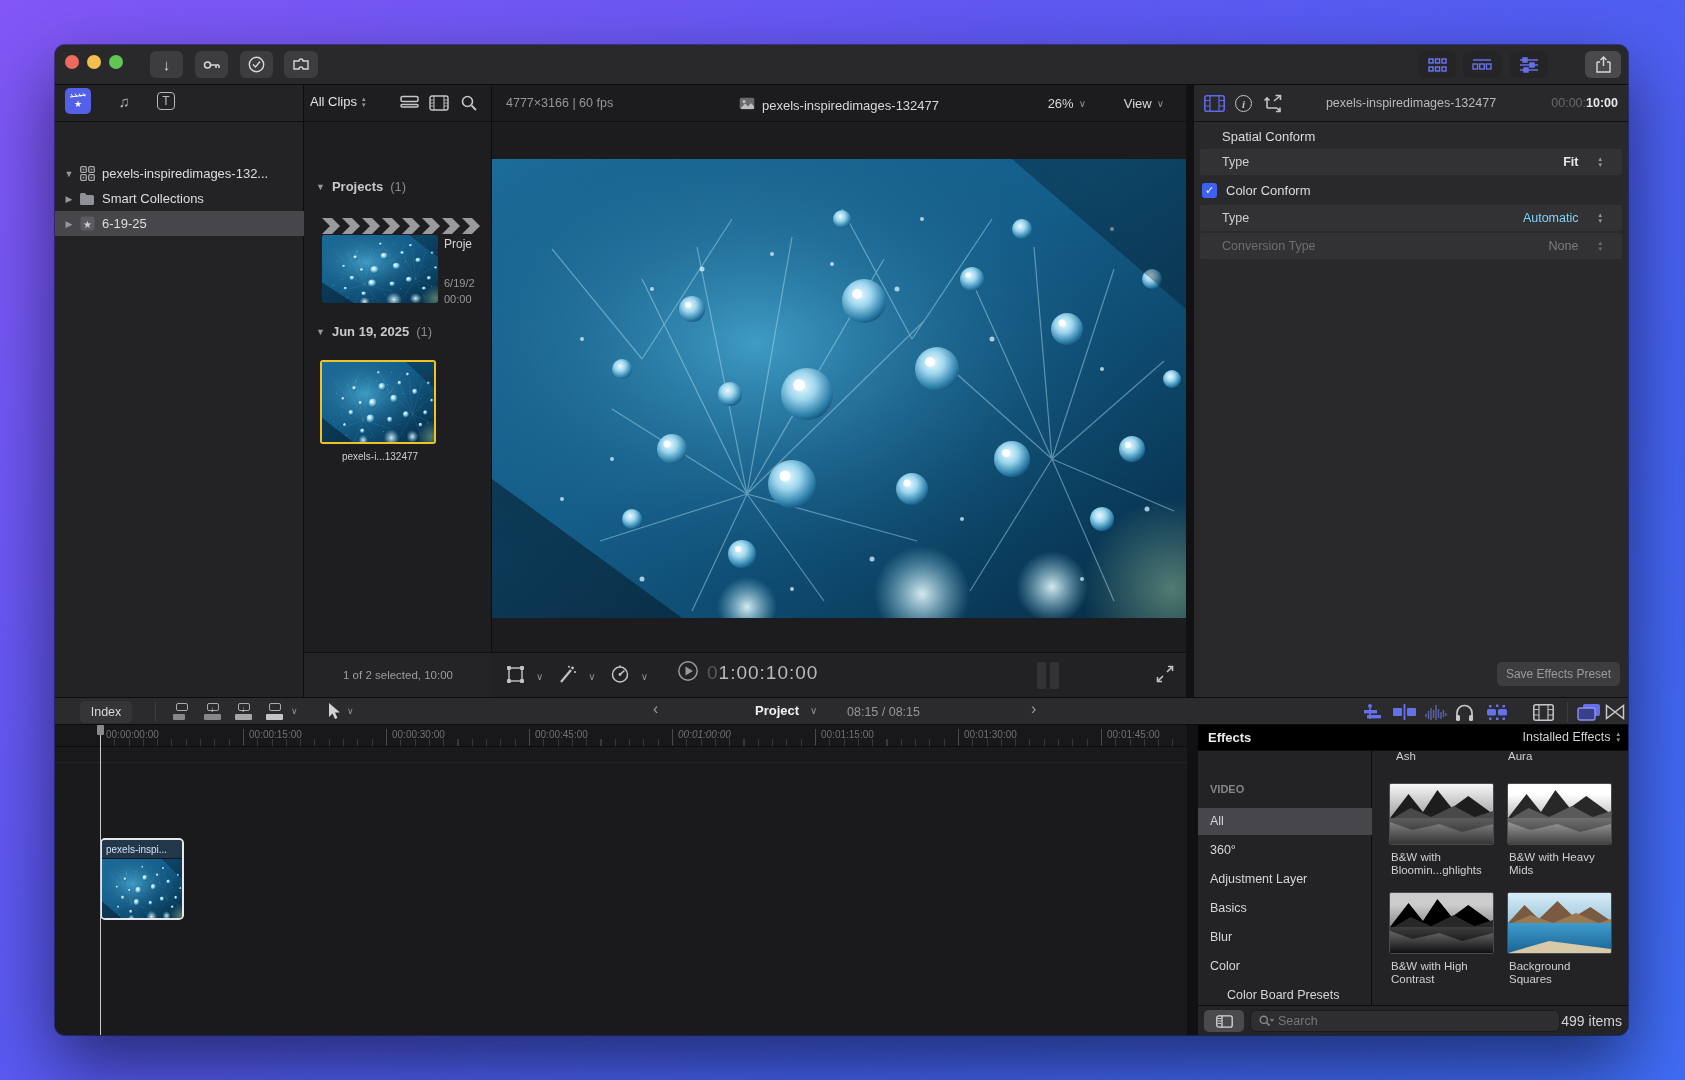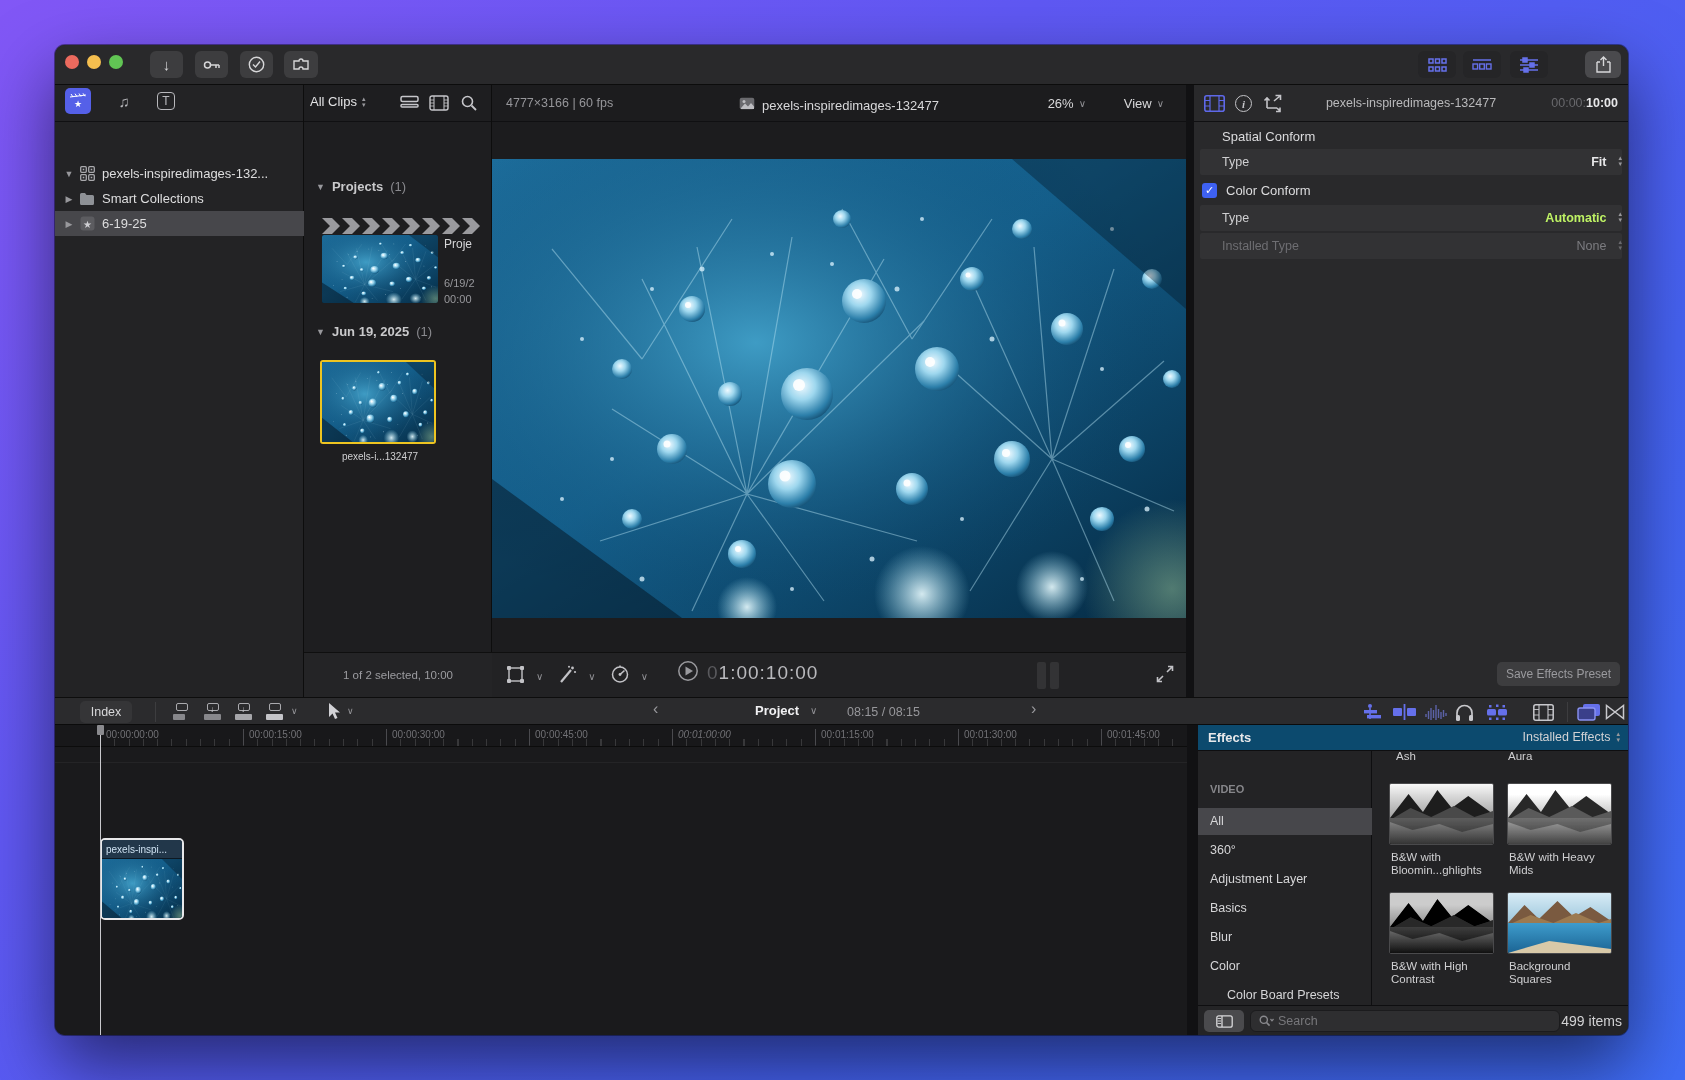--- a/index.html
+++ b/index.html
@@ -42,21 +42,21 @@
   .vtitle { color:#d8d8da; font-size:13px; }
   .drop  { color:#909094; font-size:10px; margin-left:5px; }
   .controlbar { position:absolute; left:0; top:567px; width:694px; height:45px; background:#222224; border-top:1px solid #0f0f0f; }
   .timecode { font-size:19px; color:#b9b9bd; letter-spacing:1px; }
   .timedim { color:#59595d; }
   .meter { position:absolute; top:9px; width:9px; height:27px; background:#333335; border-radius:2px; }
   
   .insrow { position:absolute; left:6px; width:422px; height:26px; background:#323234; border-radius:2px;
     display:flex; align-items:center; font-size:12.5px; color:#cfcfd1; }
   .insrow .rl { margin-left:22px; }
-  .insrow .rv { margin-left:auto; margin-right:0; display:flex; gap:12px; font-size:12.5px; }
+  .insrow .rv { margin-left:auto; margin-right:20px; display:flex; align-items:center; gap:20px; font-size:12.5px; }
   .inshead { position:absolute; left:28px; font-size:13px; color:#dcdcde; }
   .stepper { display:inline-flex; flex-direction:column; line-height:5px; font-size:7px; color:#98989c; font-style:normal; }
   .stepper i { font-style:normal; height:6px; }
   .checkbox { width:15px; height:15px; border-radius:3px; background:#3e61f2; color:#fff; font-size:11px;
     display:flex; align-items:center; justify-content:center; flex:none; }
   .savebtn { position:absolute; left:303px; top:577px; width:123px; height:24px; background:#3d3d3f; border-radius:5px;
     color:#9a9a9e; font-size:12px; display:flex; align-items:center; justify-content:center; }
   
   .tltoolbar { position:absolute; left:0; top:652px; width:1573px; height:28px; background:#2b2b2d;
      border-top:1px solid #0d0d0d; border-bottom:1px solid #0b0b0b; }
@@ -80,21 +80,21 @@
   .playhead { position:absolute; left:45px; top:0; width:1px; height:310px; background:#c9c9cd; }
   .playhead::before { content:""; position:absolute; left:-3px; top:0; width:7px; height:10px; background:#8a8a8e; border-radius:1px; }
   .lane { position:absolute; left:0; top:37px; width:1132px; height:1px; background:#242426; }
   .tlclip { position:absolute; left:45px; top:113px; width:84px; height:82px; border:2px solid #e8e8ea; border-radius:5px;
      overflow:hidden; background:#10212f; }
   .tlclip .band { height:19px; background:#22374a; color:#cfe2f2; font-size:10px; line-height:19px; padding-left:4px;
      white-space:nowrap; overflow:hidden; border-bottom:1px solid #0d1822; }
   .tlclip svg { display:block; width:100%; height:61px; }
   .egap { position:absolute; left:1132px; top:680px; width:11px; height:310px; background:#111113; }
   .effects { position:absolute; left:1143px; top:680px; width:430px; height:310px; background:#232325; }
-  .effhead { position:absolute; left:0; top:0; width:430px; height:26px; border-bottom:1px solid #0e0e10; background:#0c4a6e; }
+  .effhead { position:absolute; left:0; top:0; width:430px; height:26px; border-bottom:1px solid #0e0e10; background:#000000; }
   .effcats { position:absolute; left:0; top:26px; width:174px; height:254px; border-right:1px solid #0e0e10; }
   .catsec { position:absolute; left:12px; font-size:11px; font-weight:bold; color:#86868a; }
   .catitem { position:absolute; left:0; width:174px; height:27px; line-height:27px; padding-left:12px; font-size:12.5px; color:#d6d6d8;
      white-space:nowrap; overflow:hidden; }
   .catitem.sel { background:#47474b; }
   .effthumbs { position:absolute; left:174px; top:26px; width:256px; height:254px; overflow:hidden; }
   .efftile { position:absolute; }
   .efftile .timg { width:105px; height:62px; border:1px solid #4a4a4c; border-radius:2px; overflow:hidden; background:#000; }
   .efftile .timg svg { display:block; width:100%; height:100%; }
   .tlabel { position:absolute; font-size:11.5px; color:#cfcfd1; line-height:13px; }
@@ -585,29 +585,29 @@
 
     <div class="abs" style="left:8px;top:98px;display:flex;align-items:center;gap:9px;">
       <span class="checkbox">
           <span>✓</span>
         </span>
       <span style="font-size:13px;color:#dcdcde;">Color Conform</span>
     </div>
     <div class="insrow" style="top:120px;">
       <span class="rl">Type</span>
       <span class="rv">
-          <b style="font-weight:bold;color:#bef264;">Automatic</b>
+          <b style="font-weight:normal;color:#7dd3fc;">Automatic</b>
         <span class="stepper">
             <i>▴</i>
             <i>▾</i>
           </span>
         </span>
     </div>
     <div class="insrow" style="top:148px;color:#6e6e72;">
-      <span class="rl">Installed Type</span>
+      <span class="rl">Conversion Type</span>
       <span class="rv" style="color:#7c7c80;">
           <span>None</span>
         <span class="stepper" style="color:#6a6a6e;">
             <i>▴</i>
             <i>▾</i>
           </span>
         </span>
     </div>
 
     <div class="savebtn">

